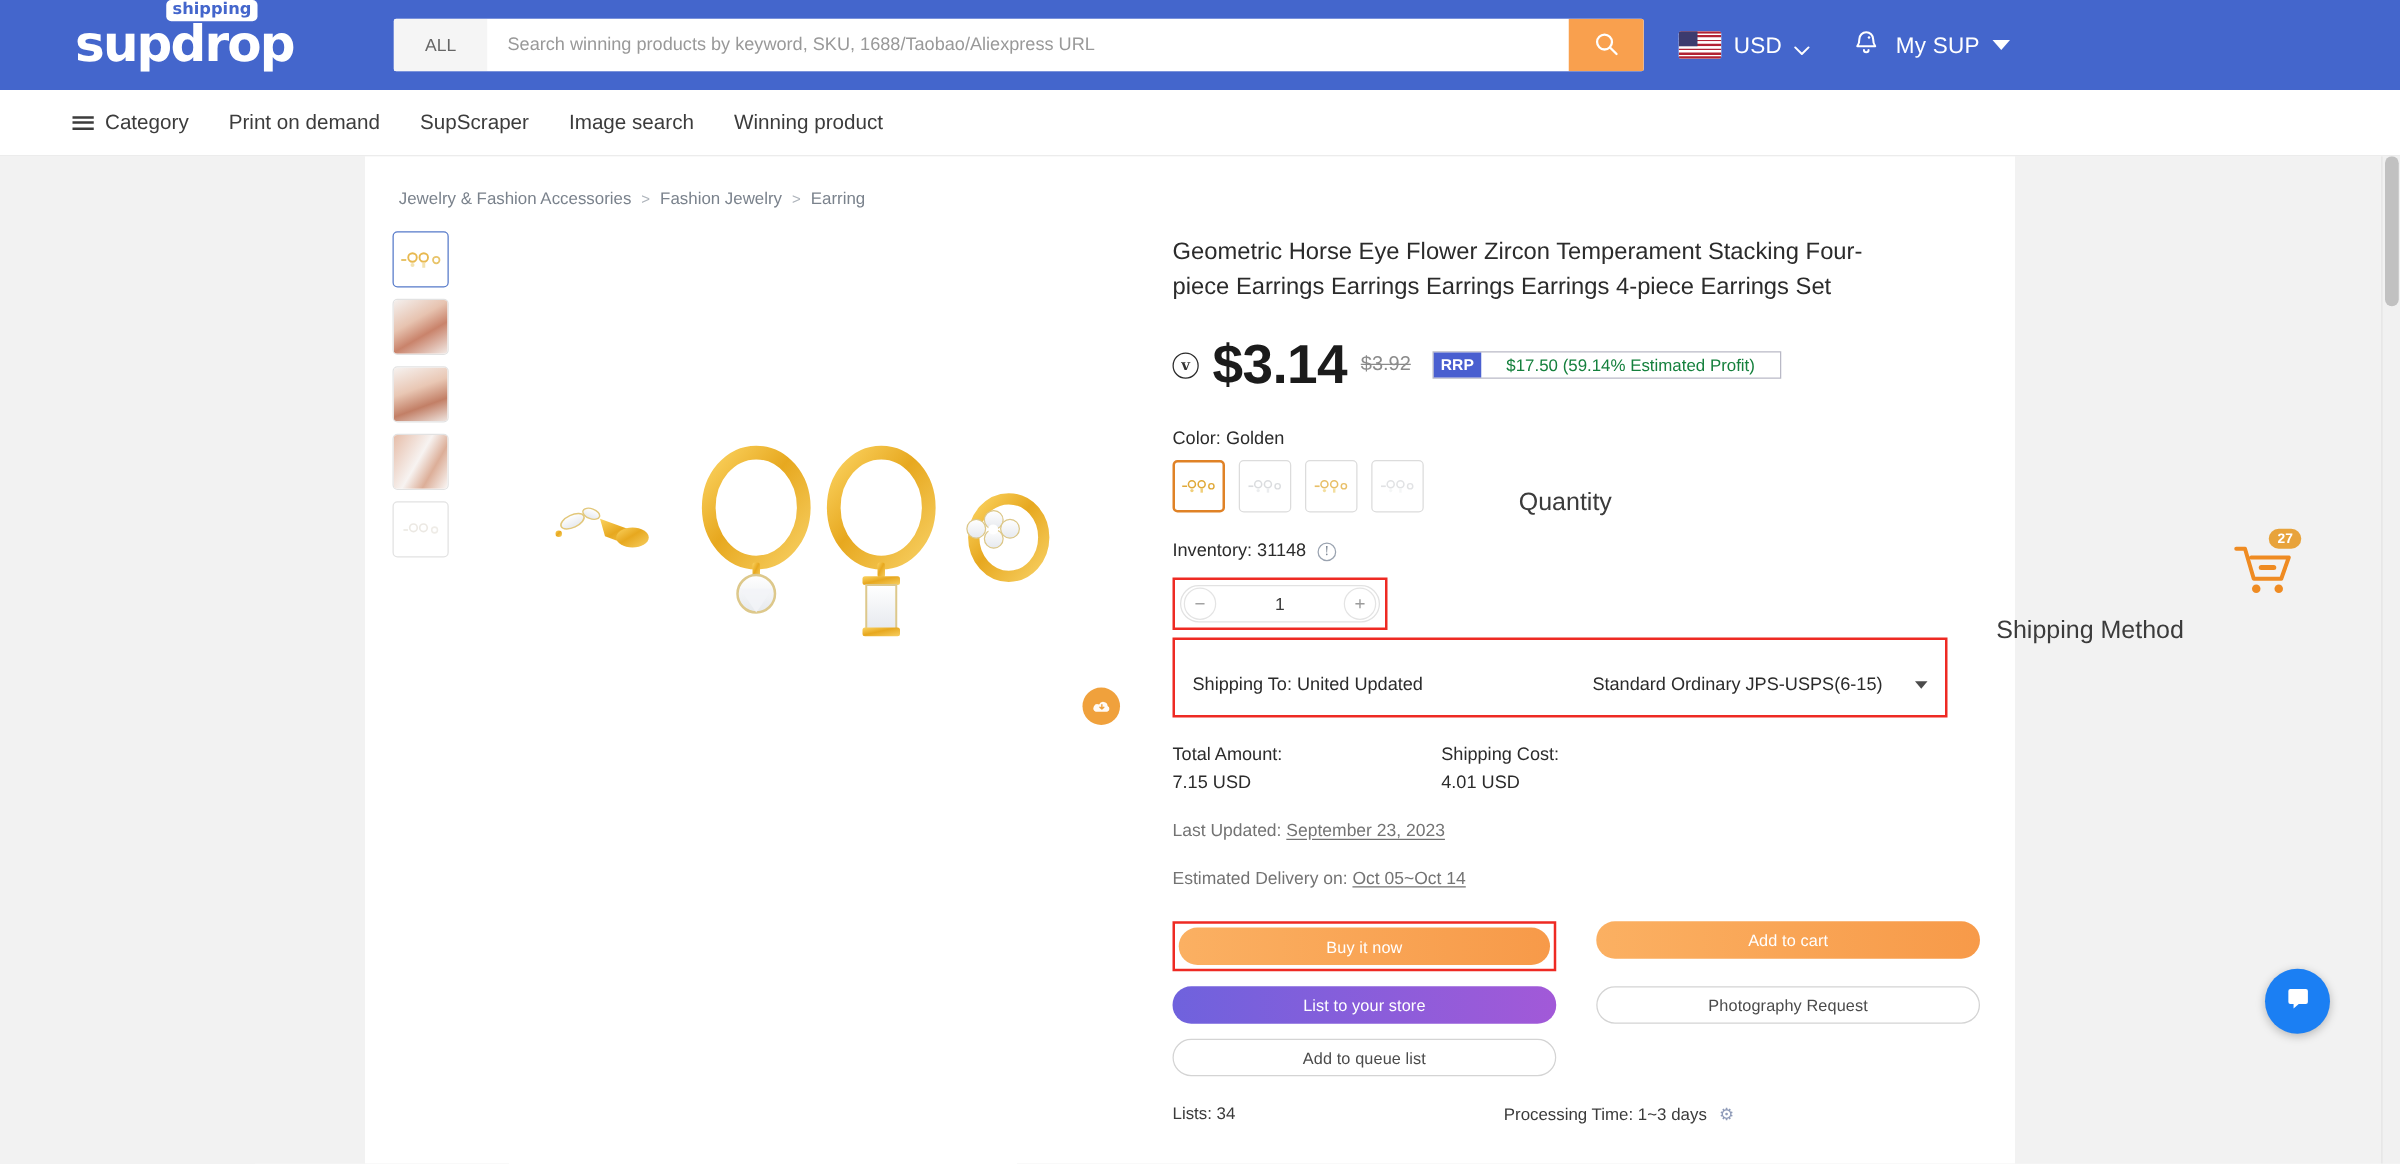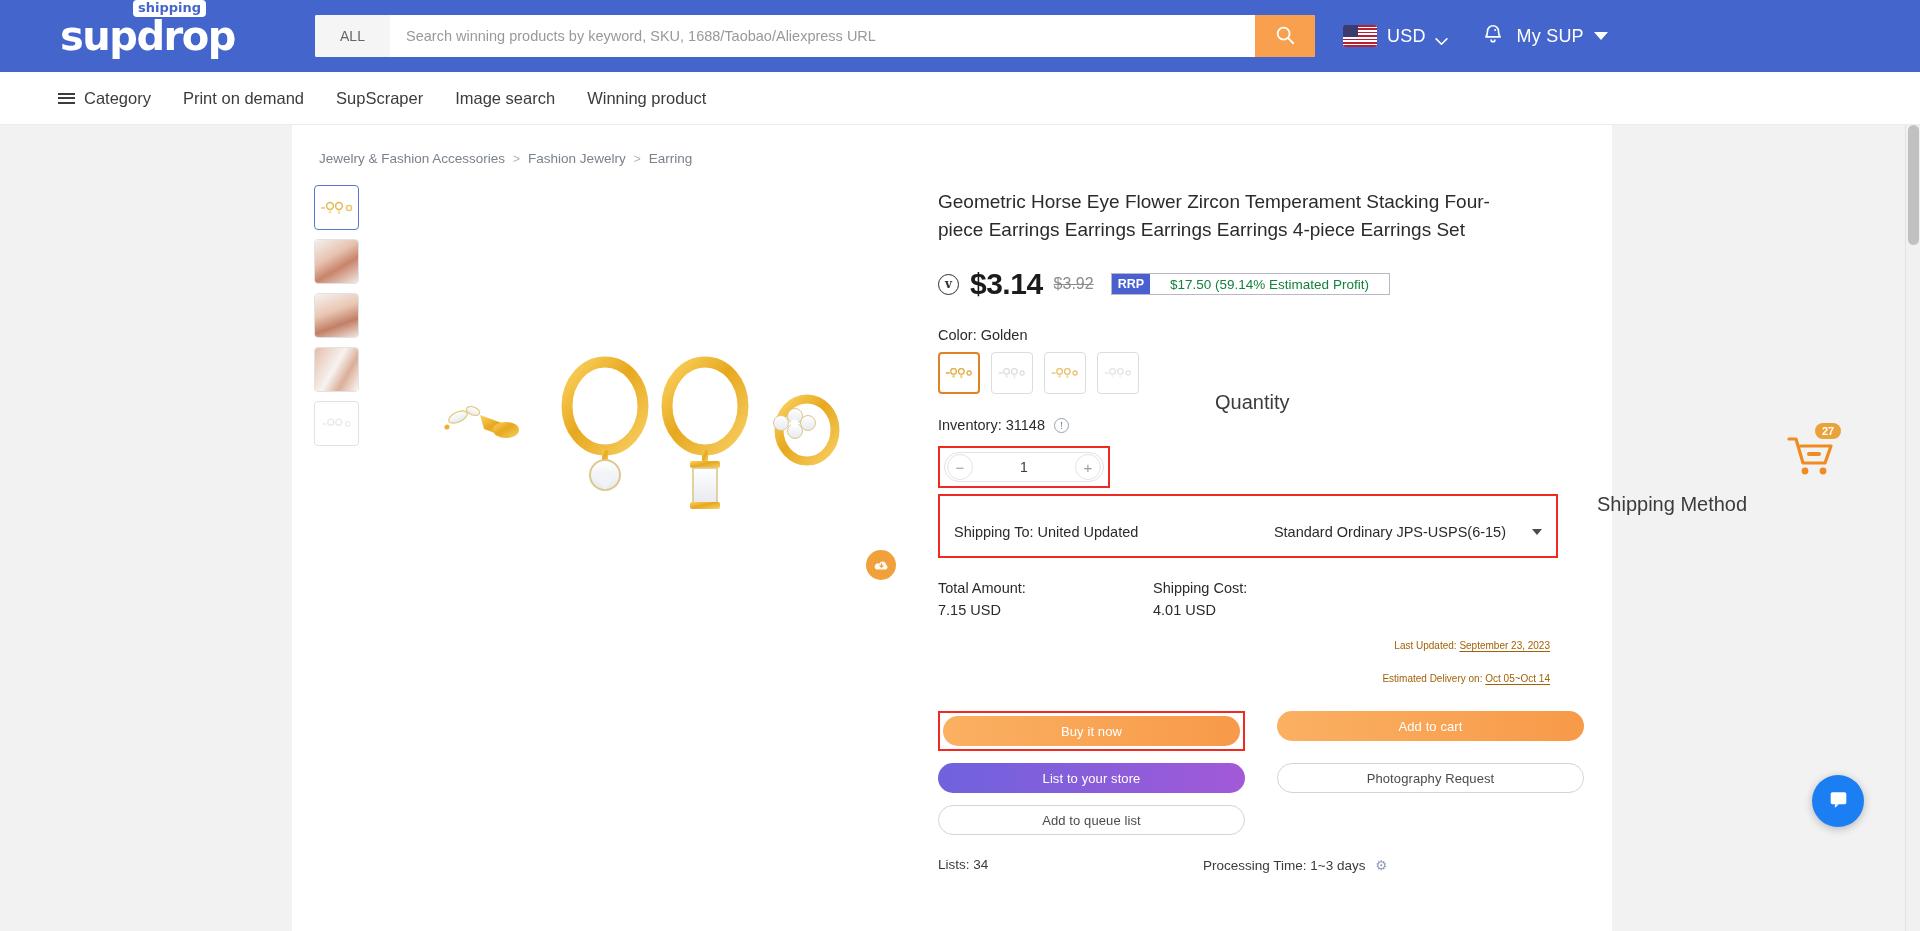--- a/index.html
+++ b/index.html
@@ -239,21 +239,21 @@
     margin-top: 23px;
   }
   .vbadge {
     width: 21px; height: 21px;
     border: 1.6px solid #2b2b2b;
     border-radius: 50%;
     display:flex;align-items:center;justify-content:center;
     font-size: 12px; font-weight: 700;
     font-family: "DejaVu Serif", serif;
   }
-  .price { font-size: 30px; font-weight: 700; color: #1b1b1b; letter-spacing: -.5px; }
+  .price { font-size: 44px; font-weight: 700; color: #1b1b1b; letter-spacing: -.5px; }
   .oldprice { font-size: 16px; color: #8b8b8b; text-decoration: line-through; }
   .rrp-wrap {
     display:flex; align-items: stretch;
     border: 1px solid #b9b9c6;
     margin-left: 6px;
     height: 22px;
   }
   .rrp-tag {
     background: #4a5fd0;
     color: #fff;
@@ -372,21 +372,21 @@
     color: #3b3b3b;
     white-space: nowrap;
   }
 
   
   .totals { display: flex; margin-top: 22px; }
   .tot-col { width: 215px; }
   .tot-label { font-size: 14.5px; color: #2b2b2b; }
   .tot-val { font-size: 14.5px; color: #2b2b2b; margin-top: 6px; }
 
-  .metaline { margin-top: 22px; font-size: 10px; color: #a16207; text-align: right; }
+  .metaline { margin-top: 22px; font-size: 14px; color: #737373; }
   .metaline u { text-decoration: underline; text-underline-offset: 2px; }
 
   
   .btns {
     margin-top: 27px;
     display: grid;
     grid-template-columns: 307px 307px;
     gap: 12px 32px;
     width: 646px;
   }

